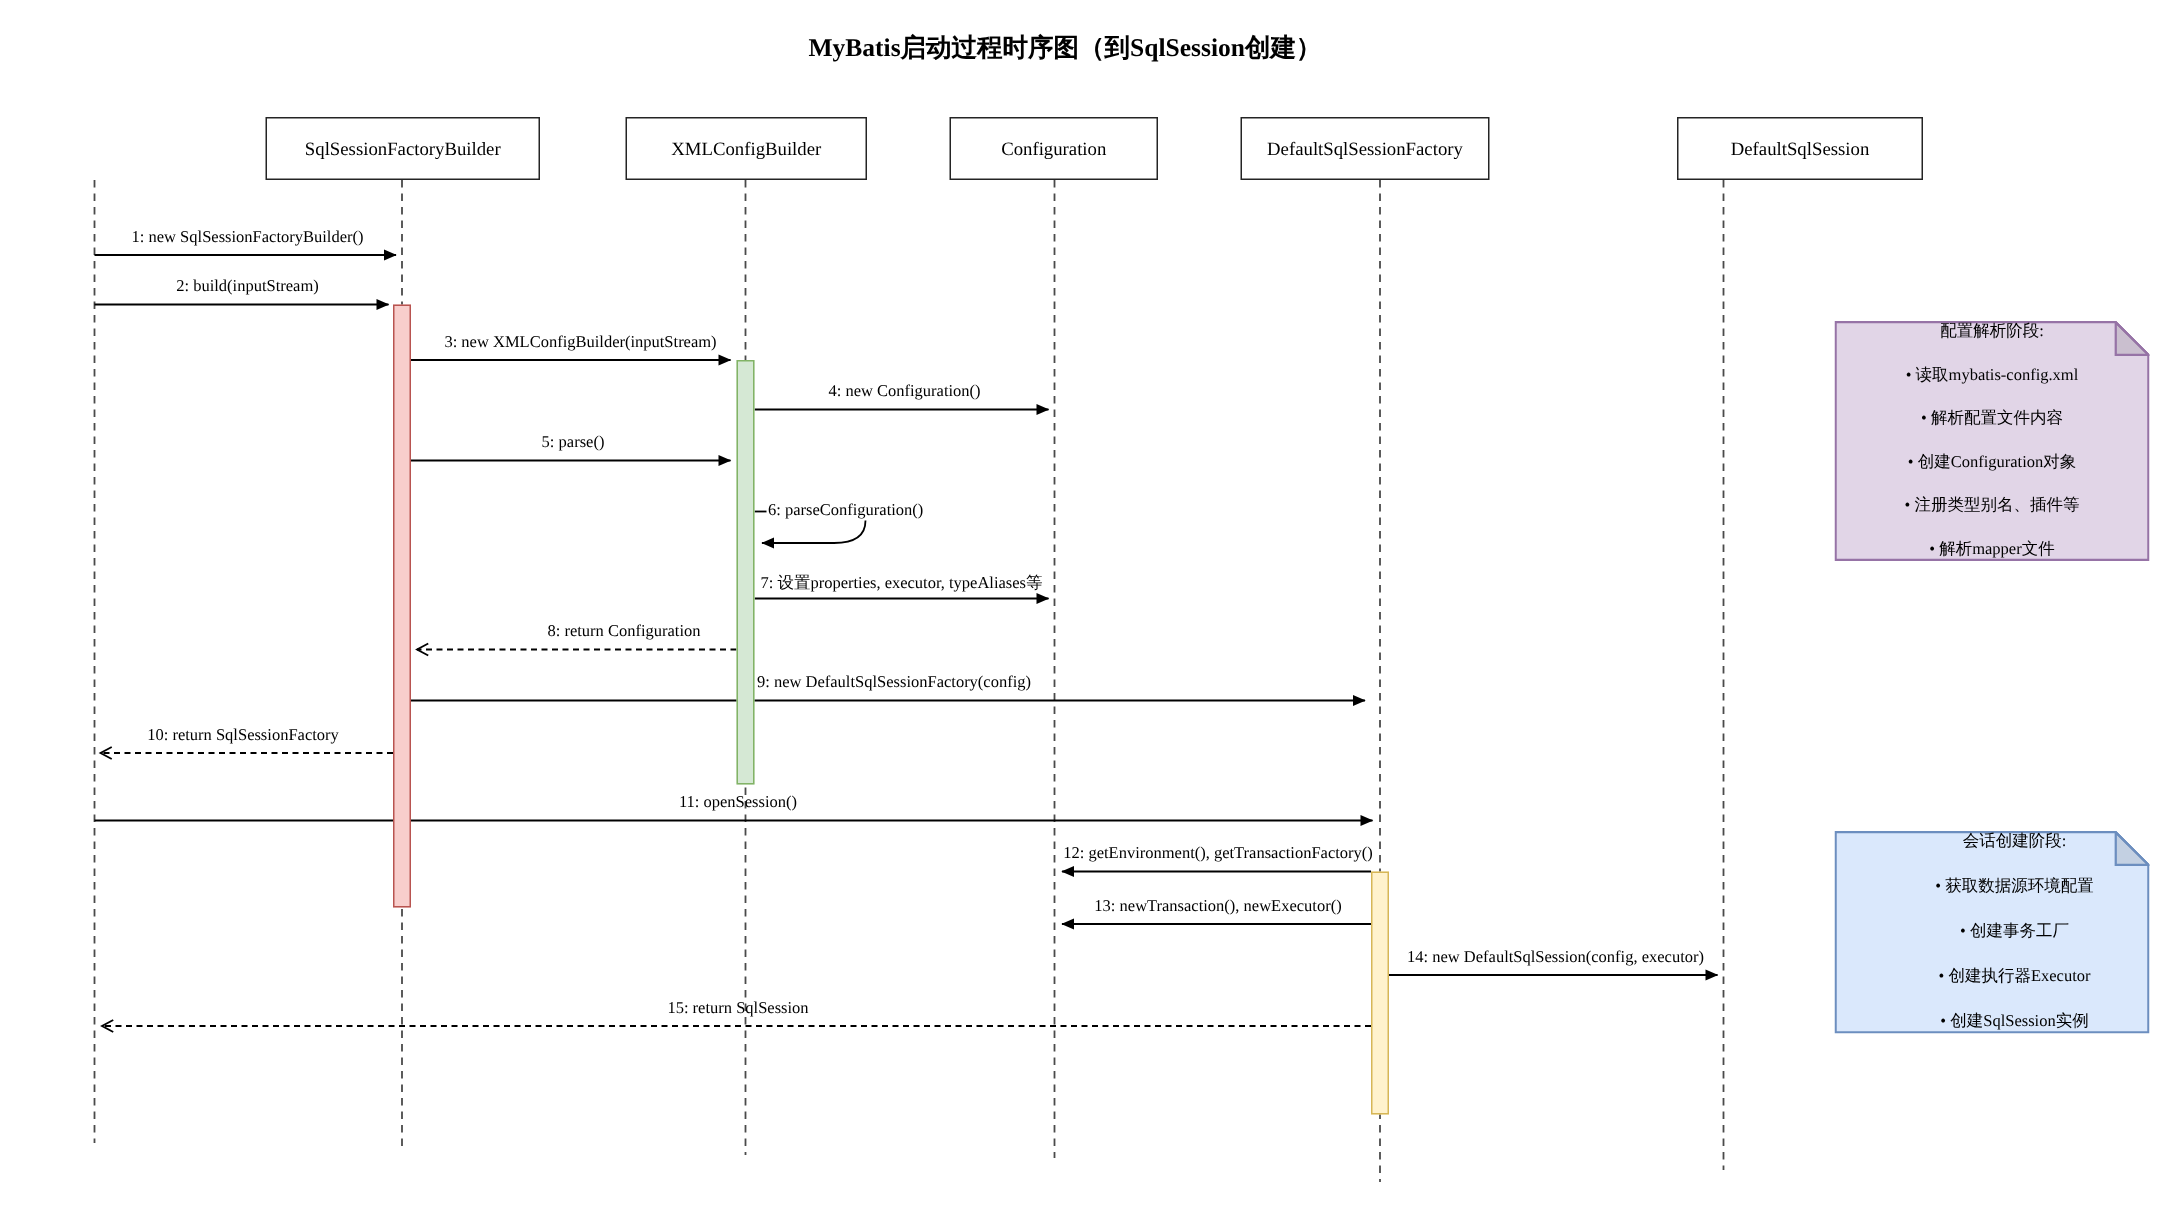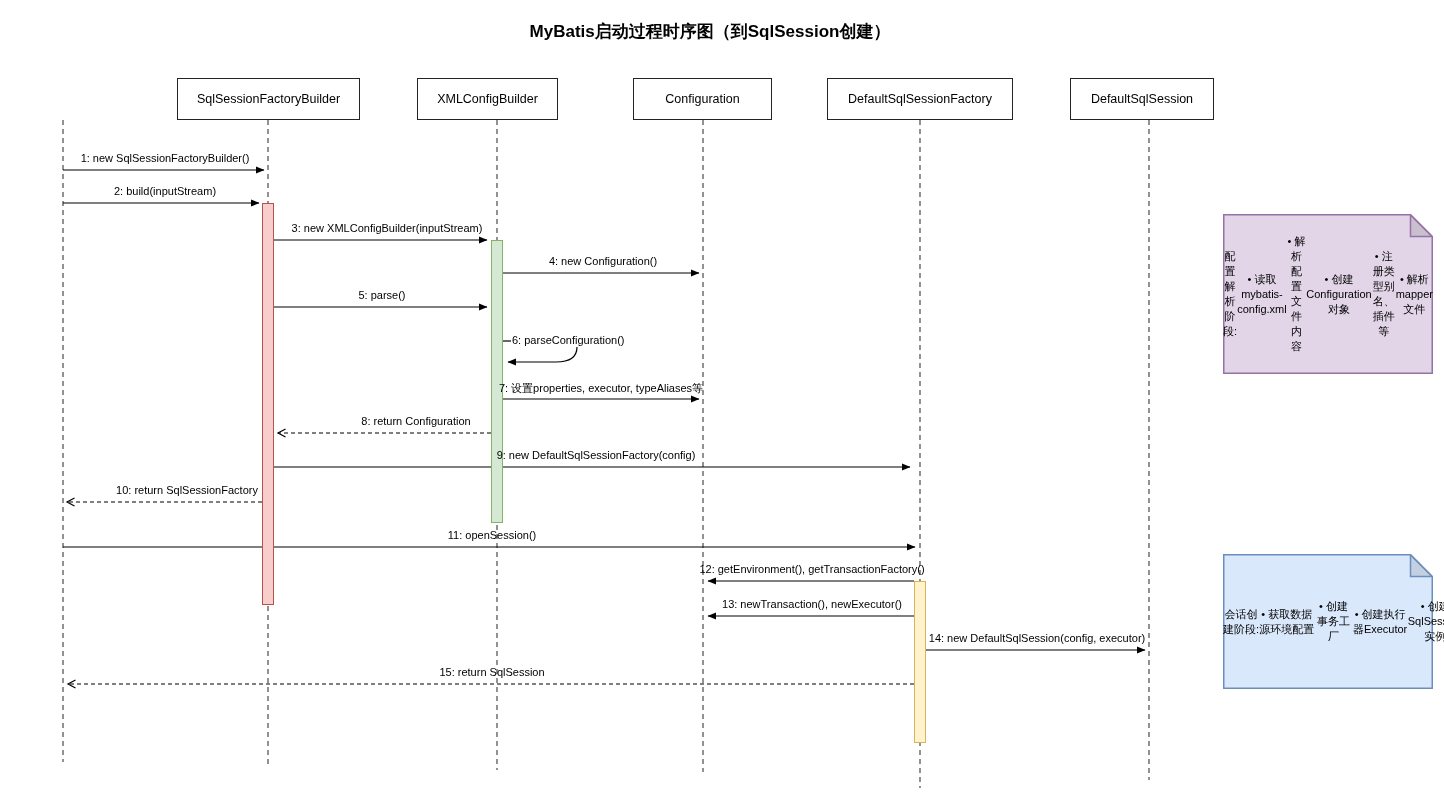--- a/index.html
+++ b/index.html
@@ -1,18 +1,18 @@
 <!DOCTYPE html>
 <html><head>
 <meta charset="utf-8">
 <style>
   html,body{margin:0;padding:0;background:#ffffff;}
   .canvas{
     position:relative;width:1444px;height:805px;background:#ffffff;
-    font-family:Liberation Sans, sans-serif;color:#000;overflow:hidden;
+    font-family:Liberation Serif, serif;color:#000;overflow:hidden;
   }
   .title{
     position:absolute;left:710px;top:20px;transform:translateX(-50%);
     font-size:17px;font-weight:bold;white-space:nowrap;
   }
   .layer{position:absolute;left:0;top:0;}
   .pbox{
     position:absolute;top:78px;height:42px;background:#fff;border:1.5px solid #242424;
     display:flex;align-items:center;justify-content:center;font-size:12.5px;box-sizing:border-box;
   }
@@ -20,21 +20,21 @@
   .abar.red{background:#F8CECC;border-color:#B85450;}
   .abar.green{background:#D5E8D4;border-color:#82B366;}
   .abar.yellow{background:#FFF2CC;border-color:#D6B656;}
   .mlabel{
     position:absolute;font-size:11px;white-space:nowrap;transform:translateX(-50%);
   }
   .mlabel.leftalign{transform:none;}
   .note{position:absolute;}
   .note-text{
     position:absolute;left:0;top:0;width:100%;height:100%;
-    display:flex;flex-direction:row;align-items:center;justify-content:flex-start;
+    display:flex;flex-direction:column;align-items:center;justify-content:space-between;
     font-size:11px;line-height:15px;text-align:center;
   }
 </style>
 </head>
 <body>
 
 <div class="canvas">
 
   <div class="title">MyBatis启动过程时序图（到SqlSession创建）</div>
 
@@ -77,43 +77,43 @@
     </g>
   </svg>
 
   <div class="abar red" style="left:262px;top:203px;height:402px;"></div>
   <div class="abar green" style="left:491px;top:240px;height:283px;"></div>
   <div class="abar yellow" style="left:914px;top:581px;height:162px;"></div>
 
   <div class="pbox" style="left:177px;width:183px;">
       <span>SqlSessionFactoryBuilder</span>
     </div>
-  <div class="pbox" style="left:417px;width:141px;">
+  <div class="pbox" style="left:417px;width:161px;">
       <span>XMLConfigBuilder</span>
     </div>
   <div class="pbox" style="left:633px;width:139px;">
       <span>Configuration</span>
     </div>
-  <div class="pbox" style="left:827px;width:186px;">
+  <div class="pbox" style="left:827px;width:166px;">
       <span>DefaultSqlSessionFactory</span>
     </div>
-  <div class="pbox" style="left:1070px;width:144px;">
+  <div class="pbox" style="left:1118px;width:164px;">
       <span>DefaultSqlSession</span>
     </div>
 
   <div class="mlabel" style="left:165px;top:152px;">1: new SqlSessionFactoryBuilder()</div>
   <div class="mlabel" style="left:165px;top:185px;">2: build(inputStream)</div>
   <div class="mlabel" style="left:387px;top:222px;">3: new XMLConfigBuilder(inputStream)</div>
   <div class="mlabel" style="left:603px;top:255px;">4: new Configuration()</div>
   <div class="mlabel" style="left:382px;top:289px;">5: parse()</div>
   <div class="mlabel leftalign" style="left:512px;top:334px;">6: parseConfiguration()</div>
   <div class="mlabel" style="left:601px;top:381px;">7: 设置properties, executor, typeAliases等</div>
   <div class="mlabel" style="left:386px;top:415px;margin-left:30px;">8: return Configuration</div>
   <div class="mlabel" style="left:596px;top:449px;">9: new DefaultSqlSessionFactory(config)</div>
-  <div class="mlabel" style="left:162px;top:484px;margin-left:25px;">10: return SqlSessionFactory</div>
+  <div class="mlabel" style="left:162px;top:484px;">10: return SqlSessionFactory</div>
   <div class="mlabel" style="left:492px;top:529px;">11: openSession()</div>
   <div class="mlabel" style="left:812px;top:563px;">12: getEnvironment(), getTransactionFactory()</div>
   <div class="mlabel" style="left:812px;top:598px;">13: newTransaction(), newExecutor()</div>
   <div class="mlabel" style="left:1037px;top:632px;">14: new DefaultSqlSession(config, executor)</div>
   <div class="mlabel" style="left:492px;top:666px;">15: return SqlSession</div>
 
   <div class="note" style="left:1223px;top:214px;width:210px;height:160px;">
     <svg width="210" height="160">
       <path d="M0.75,0.75 L187.5,0.75 L209.25,22.5 L209.25,159.25 L0.75,159.25 Z" fill="#E1D5E7" stroke="#9673A6" stroke-width="1.5"></path>
       <path d="M187.5,0.75 L187.5,22.5 L209.25,22.5 Z" fill="rgba(0,0,0,0.10)" stroke="#9673A6" stroke-width="1.5"></path>

